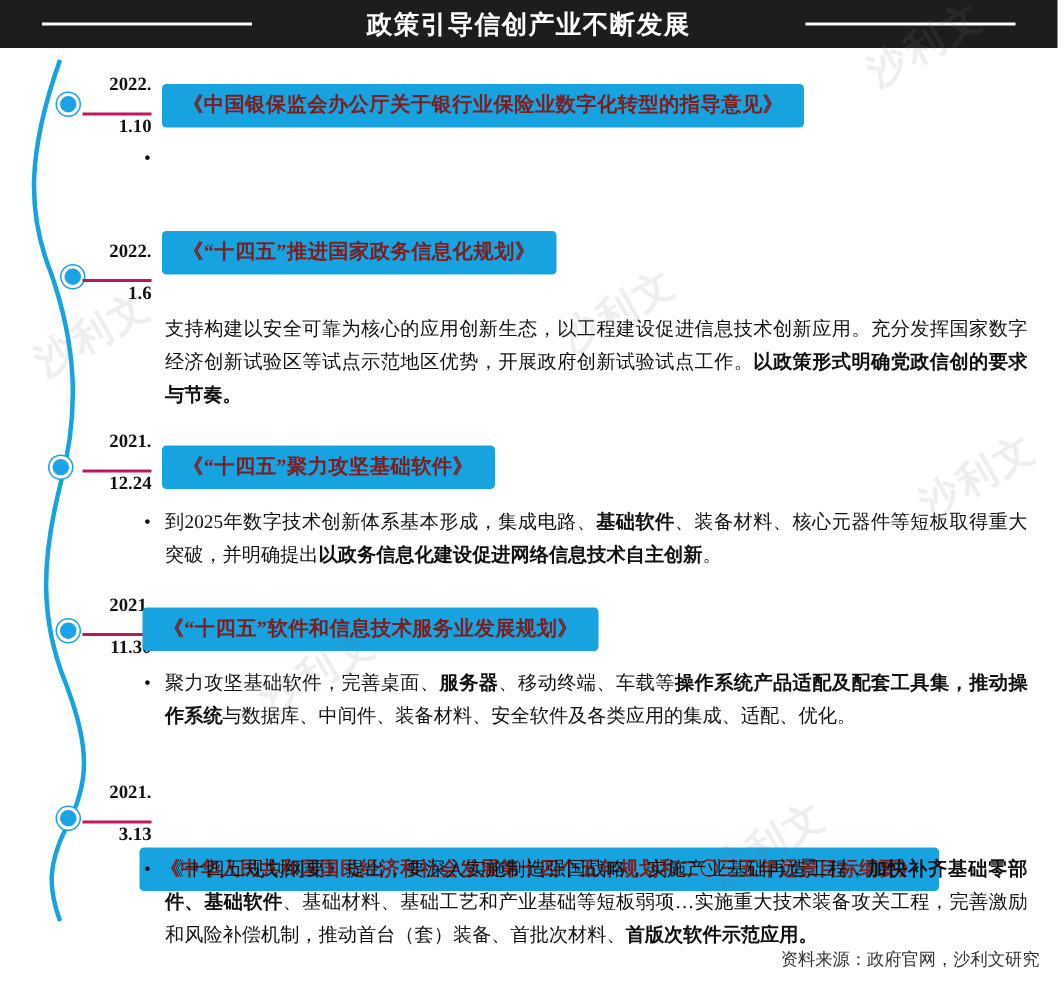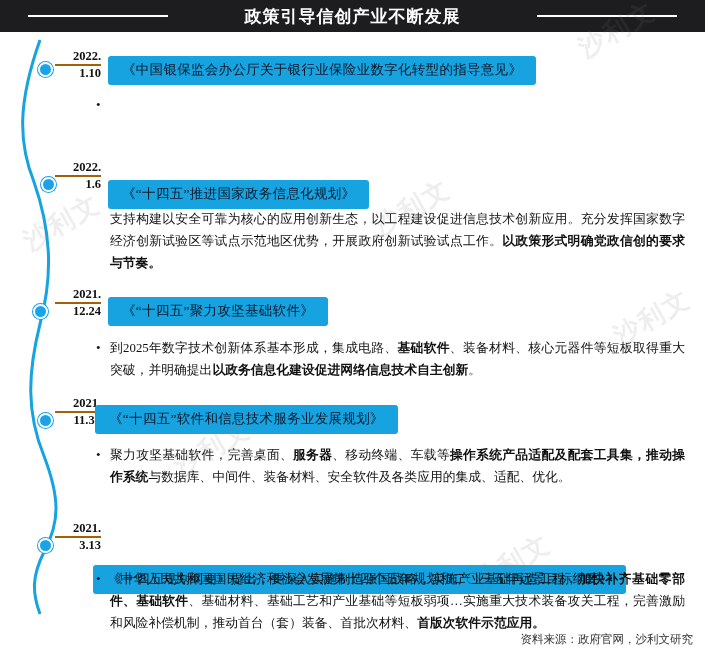--- a/index.html
+++ b/index.html
@@ -28,31 +28,31 @@
   }
   .curve{position:absolute;left:0;top:0;}
   .row{position:absolute;left:0;width:705px;}
   .date{
     position:absolute;
     width:46px;text-align:right;
     font-size:12.5px;font-weight:bold;color:#111;
     line-height:14px;
     font-family:"Liberation Serif","DejaVu Serif",serif;
   }
-  .date u{text-decoration:none;border-bottom:2px solid #a16207;display:block;padding-bottom:1px;}
+  .date u{text-decoration:none;border-bottom:2px solid #be185d;display:block;padding-bottom:12px;}
   .dot{
     position:absolute;width:11px;height:11px;border-radius:50%;
     background:#1aa3e8;border:2px solid #ffffff;
     box-shadow:0 0 0 1px #1aa3e8;
   }
   .title-pill{
     position:absolute;
     background:#17a3e0;
-    color:#0f172a;
-    font-weight:normal;
+    color:#7f1d1d;
+    font-weight:bold;
     font-size:13.5px;
     padding:5px 14px 6px 14px;
     border-radius:3px;
     white-space:nowrap;
     letter-spacing:0.3px;
   }
   .body{
     position:absolute;
     font-size:12.8px;
     line-height:22px;
@@ -101,21 +101,21 @@
       <span class="bullet">•</span>
     </div>
   </div>
 
   <div class="row">
     <div class="dot" style="left:41px;top:145px;"></div>
     <div class="date" style="left:55px;top:128px;">
       <u><span>2022.</span></u>
       <span>1.6</span>
     </div>
-    <div class="title-pill" style="left:108px;top:148px;">《“十四五”推进国家政务信息化规划》</div>
+    <div class="title-pill" style="left:108px;top:122px;">《“十四五”推进国家政务信息化规划》</div>
     <div class="body" style="left:110px;top:176px;width:575px;">
       <span>支持构建以安全可靠为核心的应用创新生态，以工程建设促进信息技术创新应用。充分发挥国家数字经济创新试验区等试点示范地区优势，开展政府创新试验试点工作。</span><span class="b">以政策形式明确党政信创的要求与节奏。</span>
     </div>
   </div>
 
   <div class="row">
     <div class="dot" style="left:33px;top:272px;"></div>
     <div class="date" style="left:55px;top:255px;">
       <u><span>2021.</span></u>
       <span>12.24</span>

